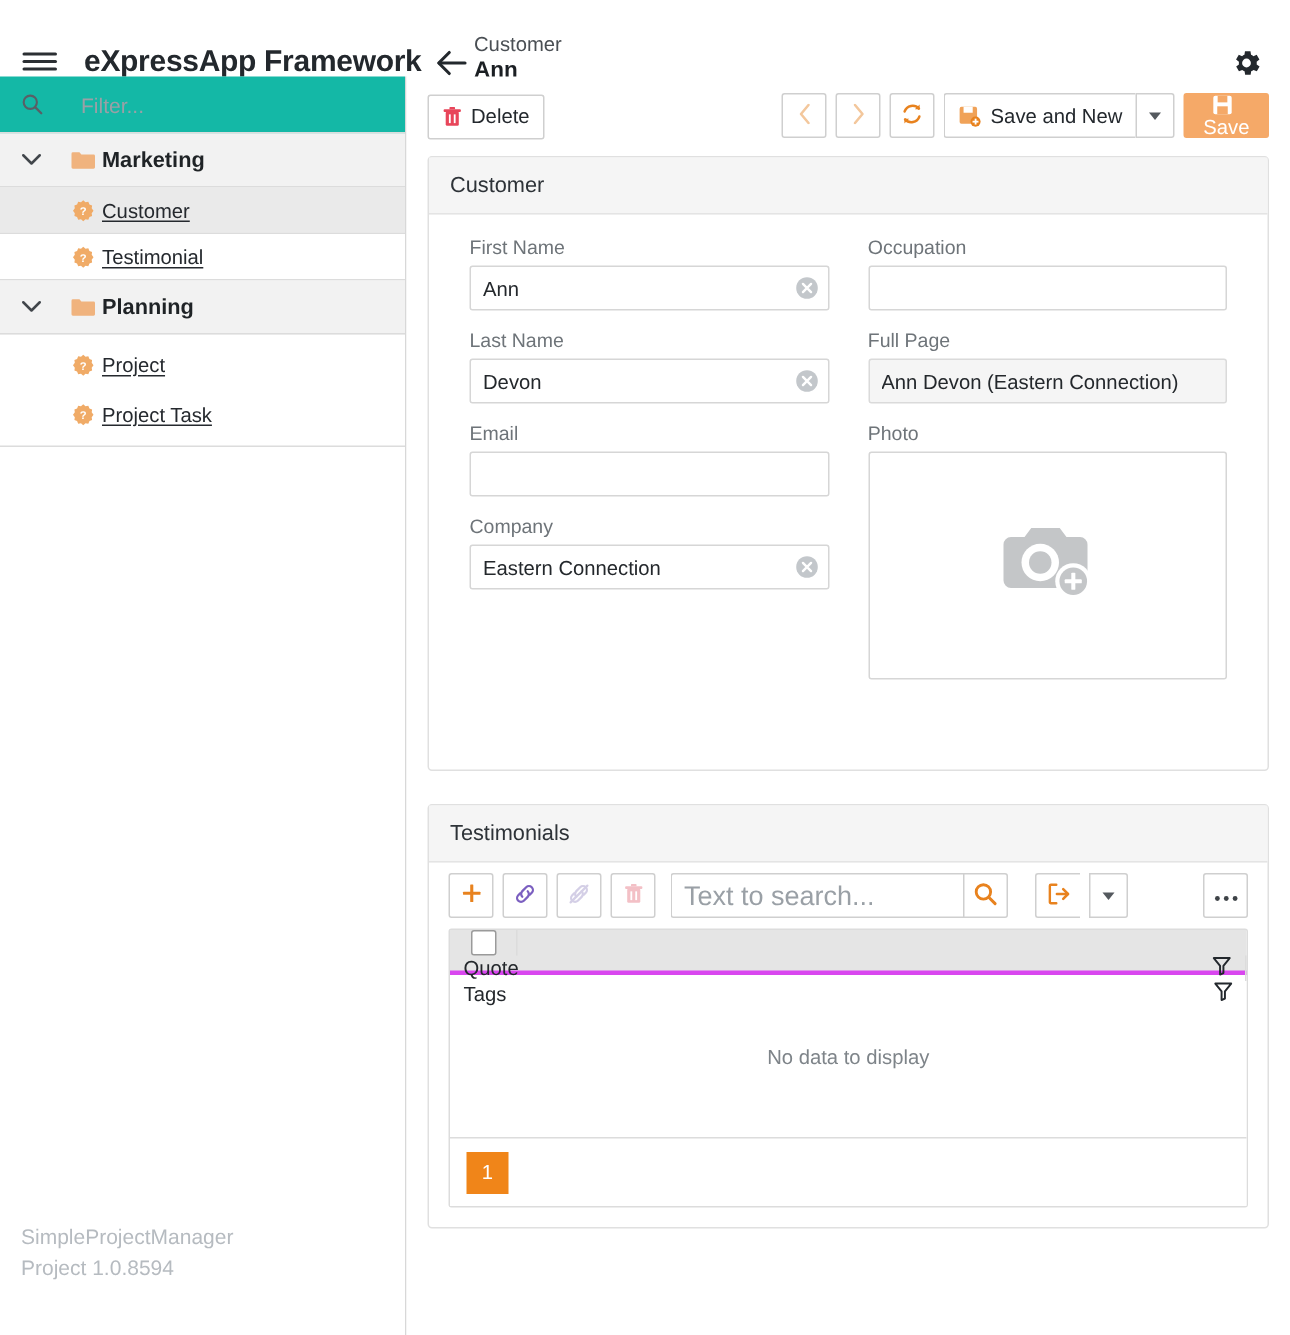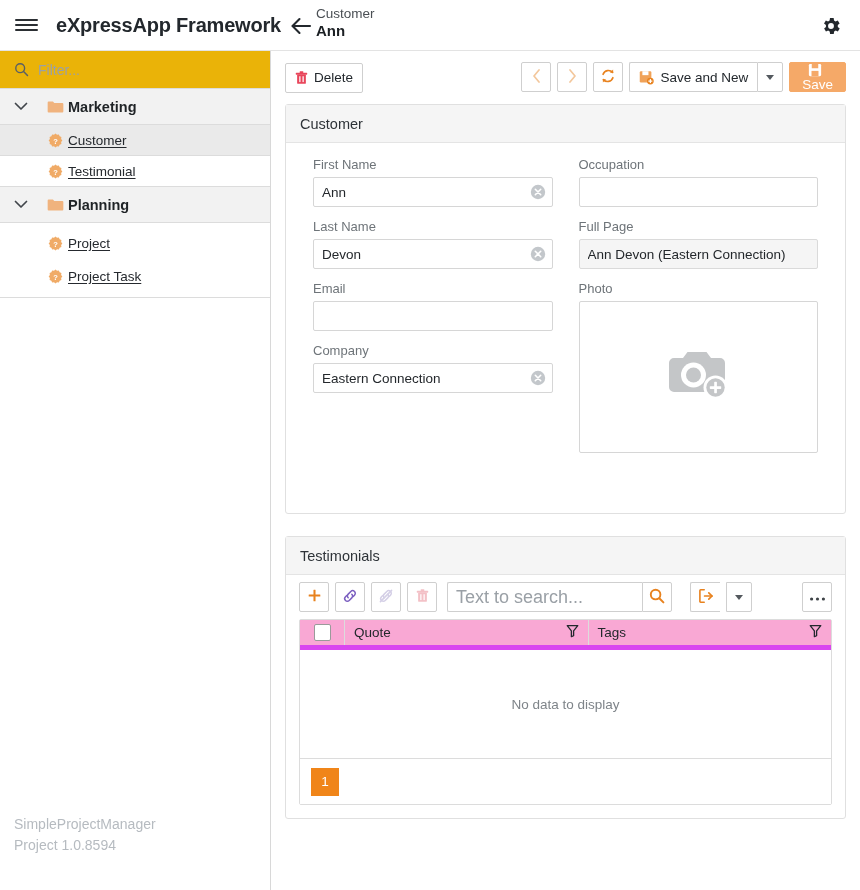--- a/index.html
+++ b/index.html
@@ -7,21 +7,21 @@
     margin: 0; padding: 0;
     width: 860px; height: 890px;
     font-family: "Liberation Sans", sans-serif;
     background: #ffffff;
     overflow: hidden;
   }
   .app { position: relative; width: 860px; height: 890px; background:#fff; }
 
   
   .topbar {
-    position: absolute; left:0; top:0; width:860px; height:51px;
+    position: absolute; left:0; top:16px; width:860px; height:51px;
     background:#fff; border-bottom:1px solid #e3e3e3;
     display:flex; align-items:center;
   }
   .hamburger {
     width:52px; height:51px; display:flex; align-items:center; justify-content:center;
     cursor:pointer;
   }
   .hamburger span { display:block; width:23px; height:2.4px; background:#2b2f33; margin:2.6px 0; border-radius:1px; }
   .brand {
     font-size:20px; font-weight:bold; color:#23282d; letter-spacing:-0.2px;
@@ -39,22 +39,22 @@
     position:absolute; right:16px; top:12px; width:27px; height:27px;
     display:flex; align-items:center; justify-content:center; cursor:pointer;
   }
 
   
   .sidebar {
     position:absolute; left:0; top:51px; width:271px; height:839px;
     background:#fff; border-right:1px solid #d8d8d8;
   }
   .filter-row {
-    height:38px; background:#eab308; border-bottom:1px solid #dcdcdc;
-    display:flex; align-items:center; padding:0 10px;
+    height:38px; background:#14b8a6; border-bottom:1px solid #dcdcdc;
+    display:flex; align-items:center; padding:0 10px;gap:16px;
   }
   .filter-icon { width:22px; display:flex; align-items:center; justify-content:center; color:#595f66; }
   .filter-input {
     border:none; outline:none; background:transparent; flex:1;
     font-size:14px; color:#34383c; font-family:"Liberation Sans", sans-serif;
     padding-left:6px;
   }
   .filter-input::placeholder { color:#9aa0a6; }
 
   .tree-group {
@@ -142,21 +142,21 @@
   .search-wrap { display:flex; align-items:center; margin-left:4px; }
   .search-inp {
     width:195px; height:30px; border:1px solid #cfcfcf; border-right:none;
     border-radius:2px 0 0 2px; padding:0 8px; font-size:18px; outline:none;
     color:#24282c; font-family:"Liberation Sans", sans-serif; background:#fff;
   }
   .search-inp::placeholder { color:#9aa0a6; }
   .more-btn { position:absolute; right:13px; }
 
   .grid { margin:0 13px 13px 13px; border:1px solid #dcdcdc; border-radius:2px; }
-  .grid-head { display:flex; height:30px; background:#f9a8d4; border-bottom:5px solid #d946ef; }
+  .grid-head { display:flex; height:30px; background:#e5e5e5; border-bottom:3px solid #d946ef;flex-direction:column; }
   .gh-check { width:45px; display:flex; align-items:center; justify-content:center; border-right:1px solid #dcdcdc; }
   .gh-col {
     flex:1; display:flex; align-items:center; padding:0 9px;
     font-size:13.5px; color:#24282c; border-right:1px solid #dcdcdc;
   }
   .gh-col:last-child { border-right:none; }
   .gh-col .fname { flex:1; }
   .cbx { width:17px; height:17px; border:1px solid #9a9a9a; border-radius:2px; background:#fff; cursor:pointer; }
   .grid-empty {
     height:108px; display:flex; align-items:center; justify-content:center;

